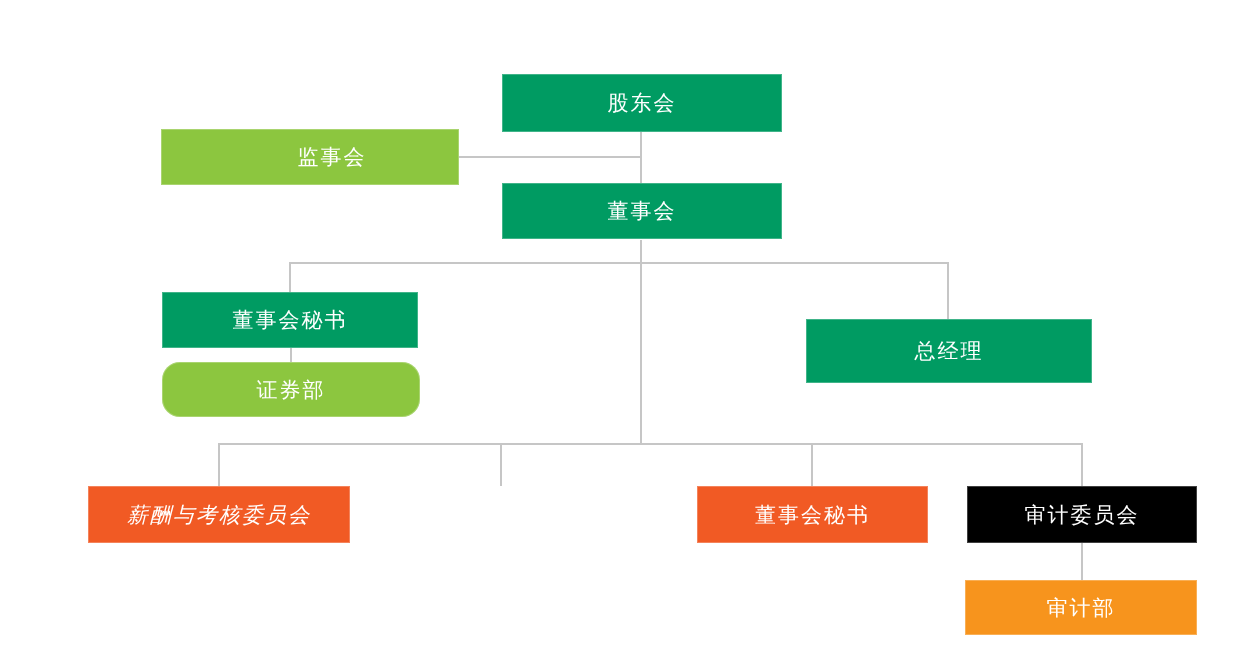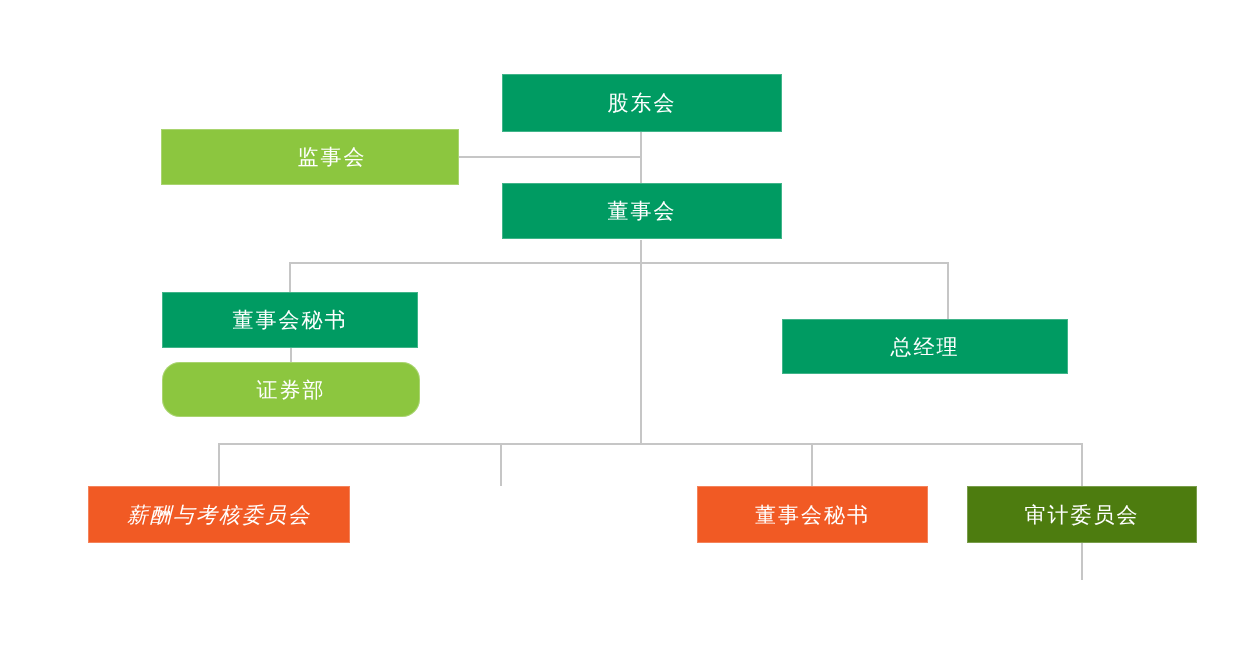--- a/index.html
+++ b/index.html
@@ -10,21 +10,21 @@
         color:#ffffff;font-size:21px;letter-spacing:2px;font-weight:400;
         box-shadow:inset 0 0 0 1px rgba(255,255,255,0.25);}
   .line{position:absolute;background:#c6c6c6;}
 
   
   #n-shareholders{left:502px;top:74px;width:280px;height:58px;}
   #n-supervisory{left:161px;top:129px;width:254px;height:56px;}
   #n-board{left:502px;top:183px;width:280px;height:56px;}
   #n-secretary{left:162px;top:292px;width:256px;height:56px;}
   #n-securities{left:162px;top:362px;width:258px;height:55px;}
-  #n-gm{left:782px;top:319px;width:286px;height:55px;}
+  #n-gm{left:806px;top:319px;width:286px;height:64px;}
   #n-remuneration{left:88px;top:486px;width:262px;height:57px;font-style:italic;}
   #n-nomination{left:385px;top:486px;width:233px;height:57px;}
   #n-strategy{left:697px;top:486px;width:231px;height:57px;}
   #n-audit-committee{left:967px;top:486px;width:230px;height:57px;}
   #n-audit-dept{left:965px;top:580px;width:232px;height:55px;}
 
   
   #c-v1{left:640px;top:132px;width:2px;height:51px;}
   #c-h1{left:415px;top:156px;width:227px;height:2px;}
   #c-v2{left:640px;top:240px;width:2px;height:205px;}
@@ -75,17 +75,20 @@
   </div>
   <div class="node" id="n-gm" style="background-color: rgb(0, 155, 98);">
     <span>总经理</span>
   </div>
   <div class="node" id="n-remuneration" style="background-color: rgb(241, 90, 36);">
     <span>薪酬与考核委员会</span>
   </div>
   <div class="node" id="n-strategy" style="background-color: rgb(241, 90, 36);">
     <span>董事会秘书</span>
   </div>
-  <div class="node" id="n-audit-committee" style="background-color: #4d7c0f; font-family: Liberation Serif, serif;">
+  <div class="node" id="n-audit-committee" style="background-color: #000000; font-family: Liberation Serif, serif;">
     <span>审计委员会</span>
+  </div>
+  <div class="node" id="n-audit-dept" style="background-color: rgb(247, 148, 29);">
+    <span>审计部</span>
   </div>
 
 </div>
 
 </body></html>

